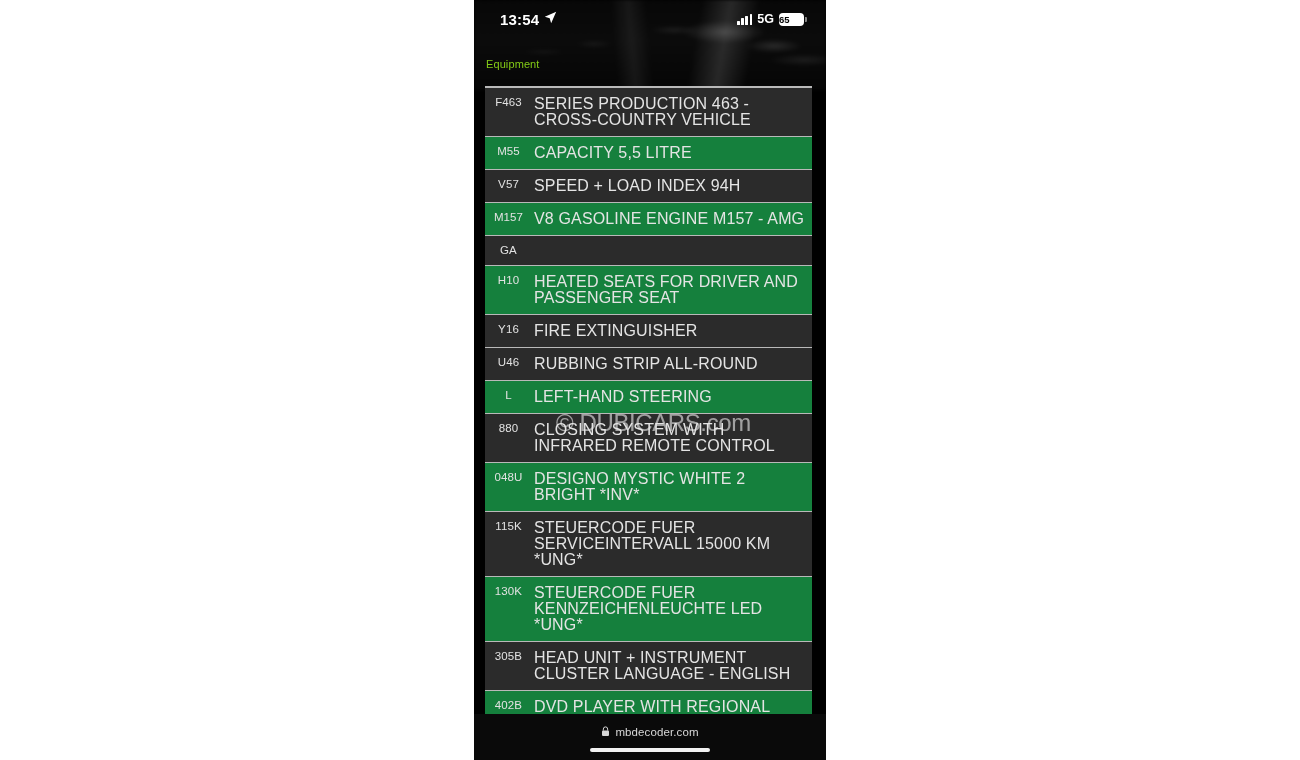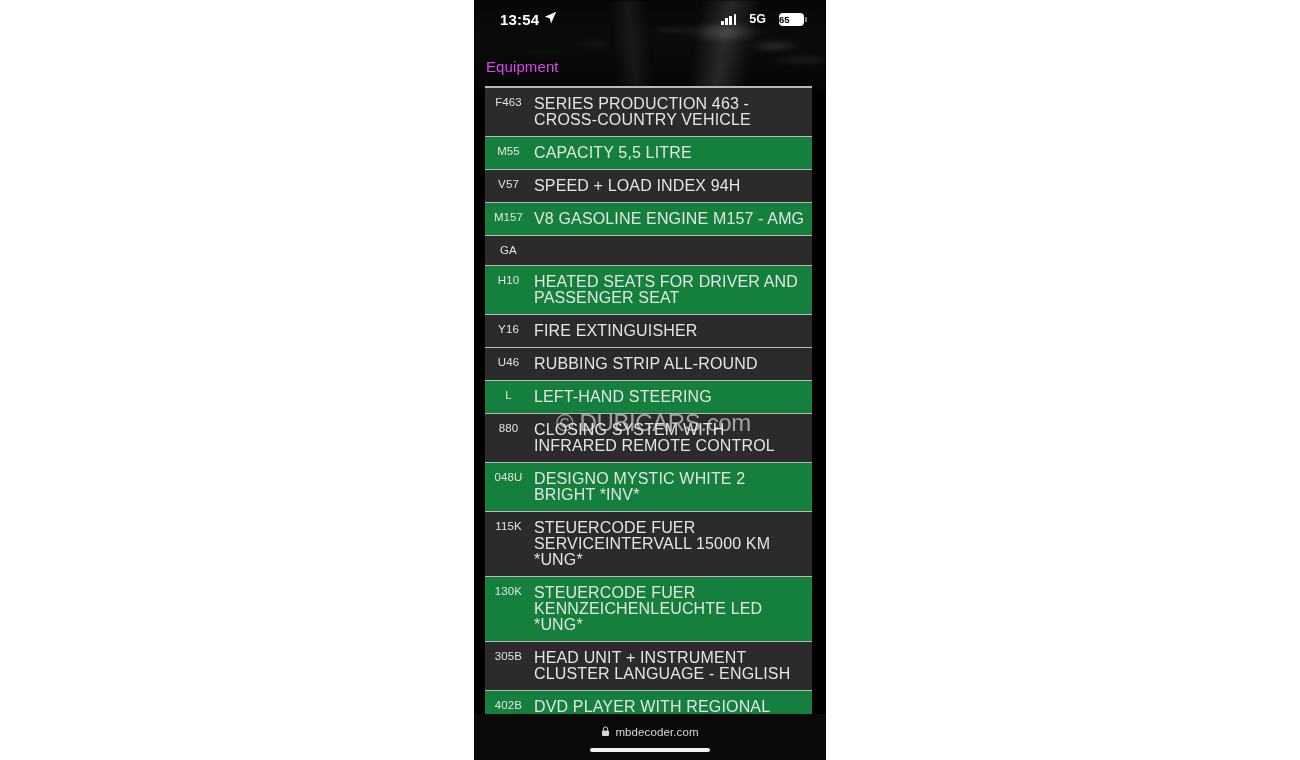--- a/index.html
+++ b/index.html
@@ -54,21 +54,21 @@
     width: 352px; height: 38px;
     display: flex; align-items: center;
     justify-content: space-between;
     padding: 0 22px 0 26px;
     color: #ffffff;
     z-index: 20;
   }
   .status-left { display: flex; align-items: center; gap: 5px; }
   .status-time { font-size: 15px; font-weight: bold; letter-spacing: 0.2px; }
   .loc-arrow { display: block; }
-  .status-right { display: flex; align-items: center; gap: 13px; }
+  .status-right { display: flex; align-items: center; gap: 5px; }
   .signal-bars { display: flex; align-items: flex-end; gap: 1.5px; height: 11px; }
   .signal-bars i { width: 2.6px; background: #fff; display: block; border-radius: 0.5px; }
   .signal-bars i:nth-child(1){ height: 4px; }
   .signal-bars i:nth-child(2){ height: 6.5px; }
   .signal-bars i:nth-child(3){ height: 9px; }
   .signal-bars i:nth-child(4){ height: 11px; }
   .net-label { font-size: 12.5px; font-weight: bold; letter-spacing: 0.1px; }
   .battery {
     position: relative;
     width: 25px; height: 13px;
@@ -84,22 +84,22 @@
     position: absolute; right: -3px; top: 4px;
     width: 2px; height: 5px;
     background: rgba(255,255,255,0.5);
     border-radius: 0 1px 1px 0;
   }
 
   
   .page-title {
     position: absolute;
     left: 12px; top: 58px;
-    font-size: 15px;
-    color: #d946ef;
+    font-size: 11px;
+    color: #84cc16;
     letter-spacing: 0.1px;
     z-index: 10;
   }
 
   .equip-table {
     position: absolute;
     left: 11px; top: 86px;
     width: 327px;
     border-top: 2px solid #b9b9b9;
     border-bottom: 2px solid #b9b9b9;

